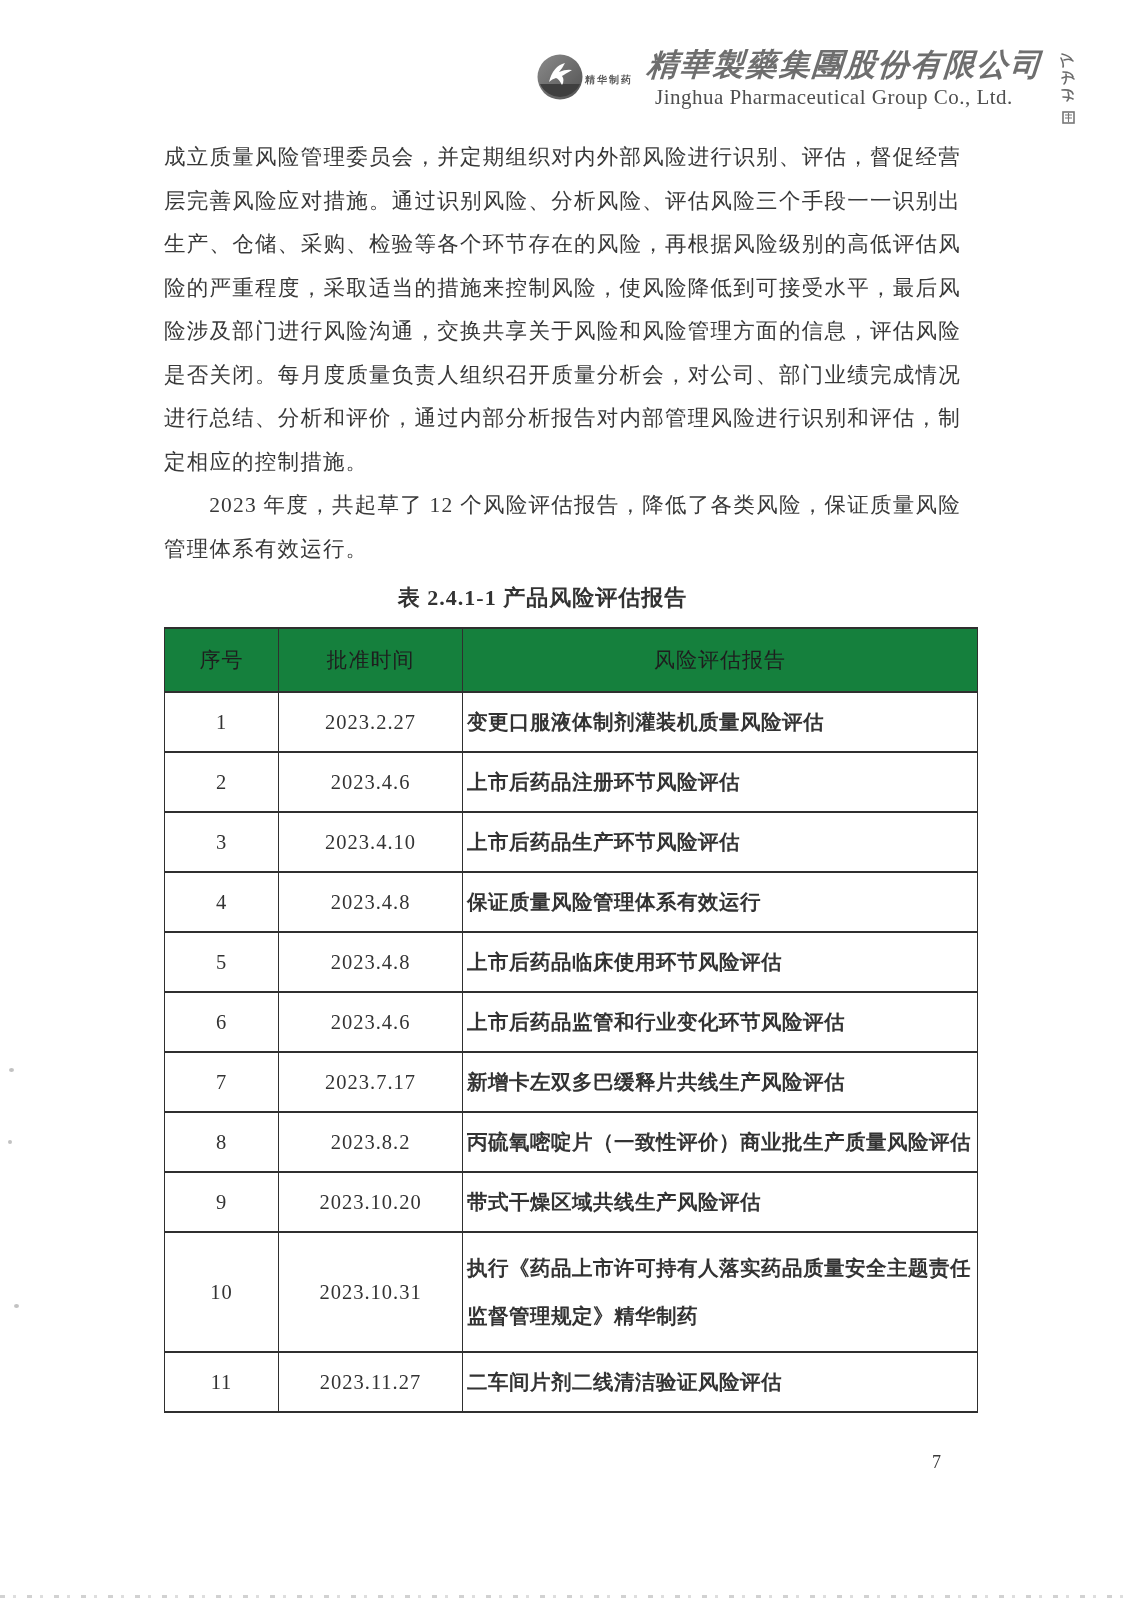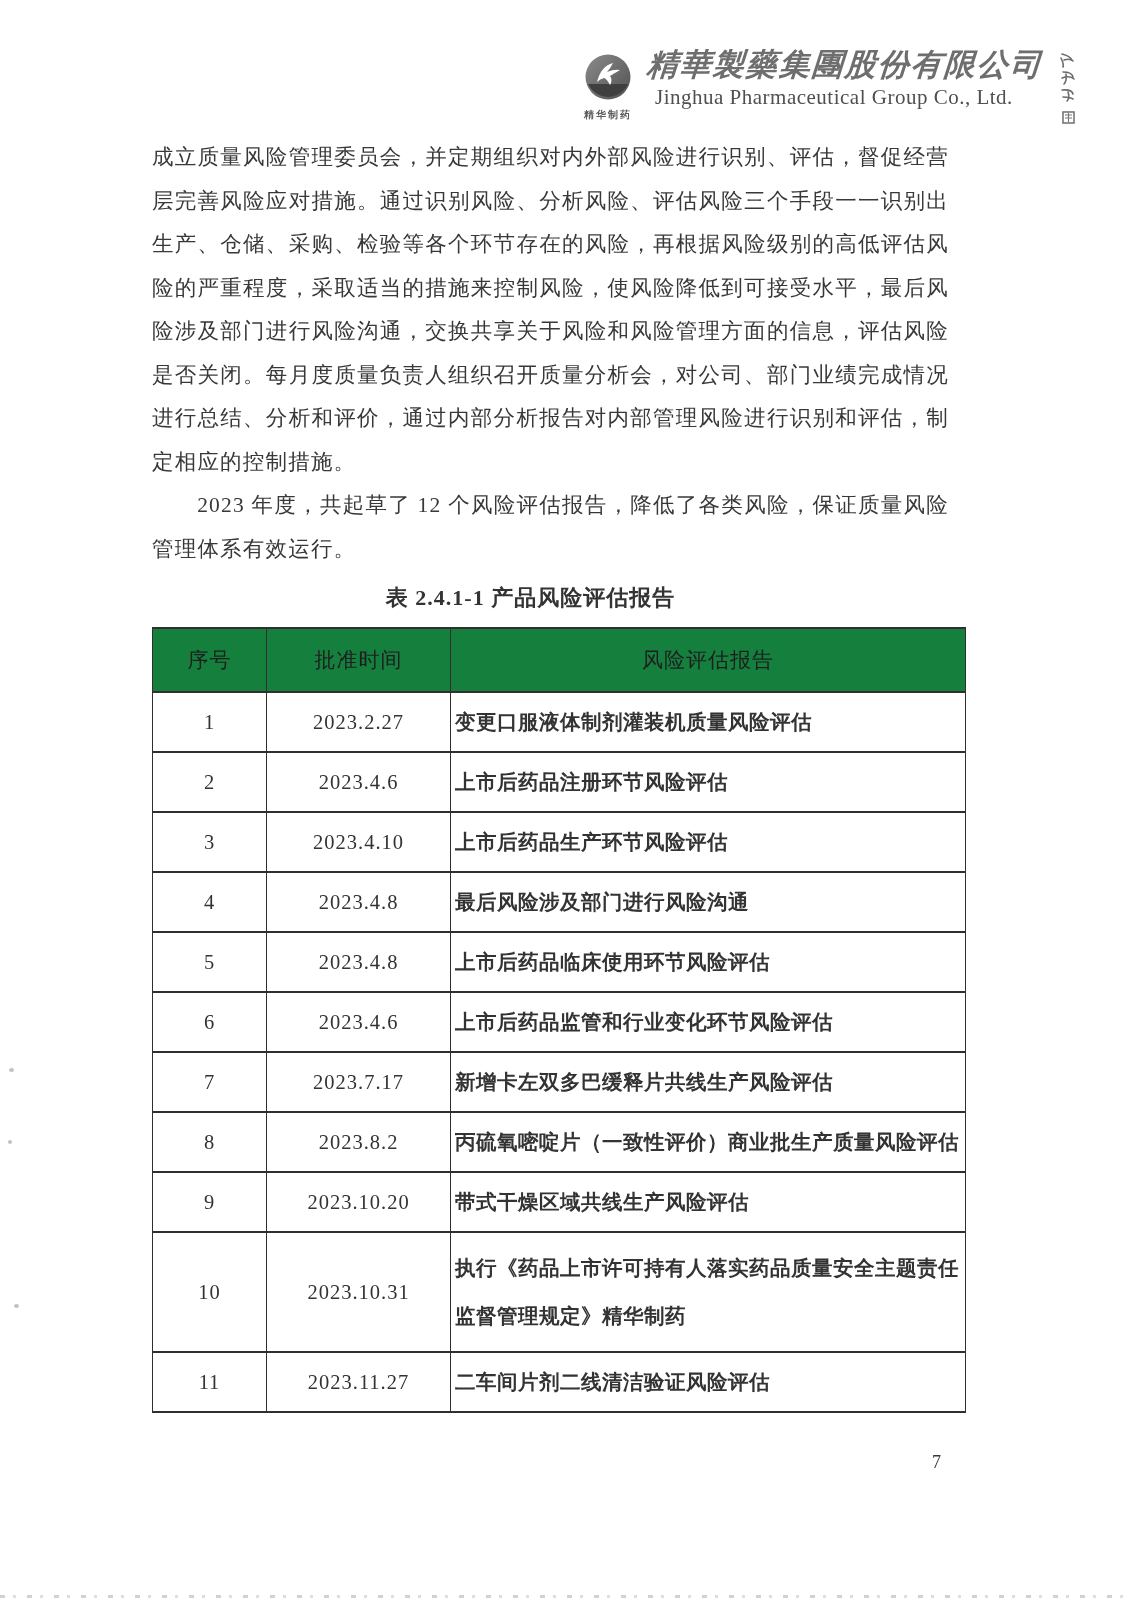--- a/index.html
+++ b/index.html
@@ -11,41 +11,41 @@
     font-family:"Liberation Serif","DejaVu Serif",serif;
     color:#353535;
     overflow:hidden;
   }
 
   
   .letterhead{
     position:absolute; top:48px; right:52px;
     display:flex; align-items:flex-start; gap:14px;
   }
-  .logo-block{display:flex;flex-direction:column;align-items:center;margin-top:4px;}
+  .logo-block{display:flex;flex-direction:row;align-items:center;margin-top:4px;}
   .logo-caption{
     font-size:10px;font-weight:bold;color:#5d5d5d;letter-spacing:2px;margin-top:2px;
     font-family:"Liberation Sans","DejaVu Sans",sans-serif;
   }
   .name-block{display:flex;flex-direction:column;align-items:flex-start;}
   .company-cn{
     font-size:31px; color:#6e6e6e; letter-spacing:2px;
     font-weight:bold; font-style:italic;
     transform:skewX(-4deg);
     white-space:nowrap; line-height:1.1;
   }
   .company-en{
     font-size:21px; color:#4f4f4f; letter-spacing:0.5px;
     margin-top:3px; margin-left:8px; white-space:nowrap;
   }
   .signature{margin-top:2px;}
 
   
   .content{
-    position:absolute; left:152px; top:136px; width:797px;
+    position:absolute; left:164px; top:136px; width:797px;
   }
   .para{
     font-size:21.5px; line-height:43.5px; letter-spacing:1.2px;
     text-align:justify; margin:0; color:#383838;
   }
   .para.indent{text-indent:2.1em;}
 
   
   .table-caption{
     text-align:center; font-weight:bold; font-size:22px;
@@ -161,21 +161,21 @@
           <td class="cell-report">上市后药品注册环节风险评估</td>
         </tr>
         <tr>
           <td class="cell-no">3</td>
           <td class="cell-date">2023.4.10</td>
           <td class="cell-report">上市后药品生产环节风险评估</td>
         </tr>
         <tr>
           <td class="cell-no">4</td>
           <td class="cell-date">2023.4.8</td>
-          <td class="cell-report">最后风险涉及部门进行风险沟通</td>
+          <td class="cell-report">保证质量风险管理体系有效运行</td>
         </tr>
         <tr>
           <td class="cell-no">5</td>
           <td class="cell-date">2023.4.8</td>
           <td class="cell-report">上市后药品临床使用环节风险评估</td>
         </tr>
         <tr>
           <td class="cell-no">6</td>
           <td class="cell-date">2023.4.6</td>
           <td class="cell-report">上市后药品监管和行业变化环节风险评估</td>

